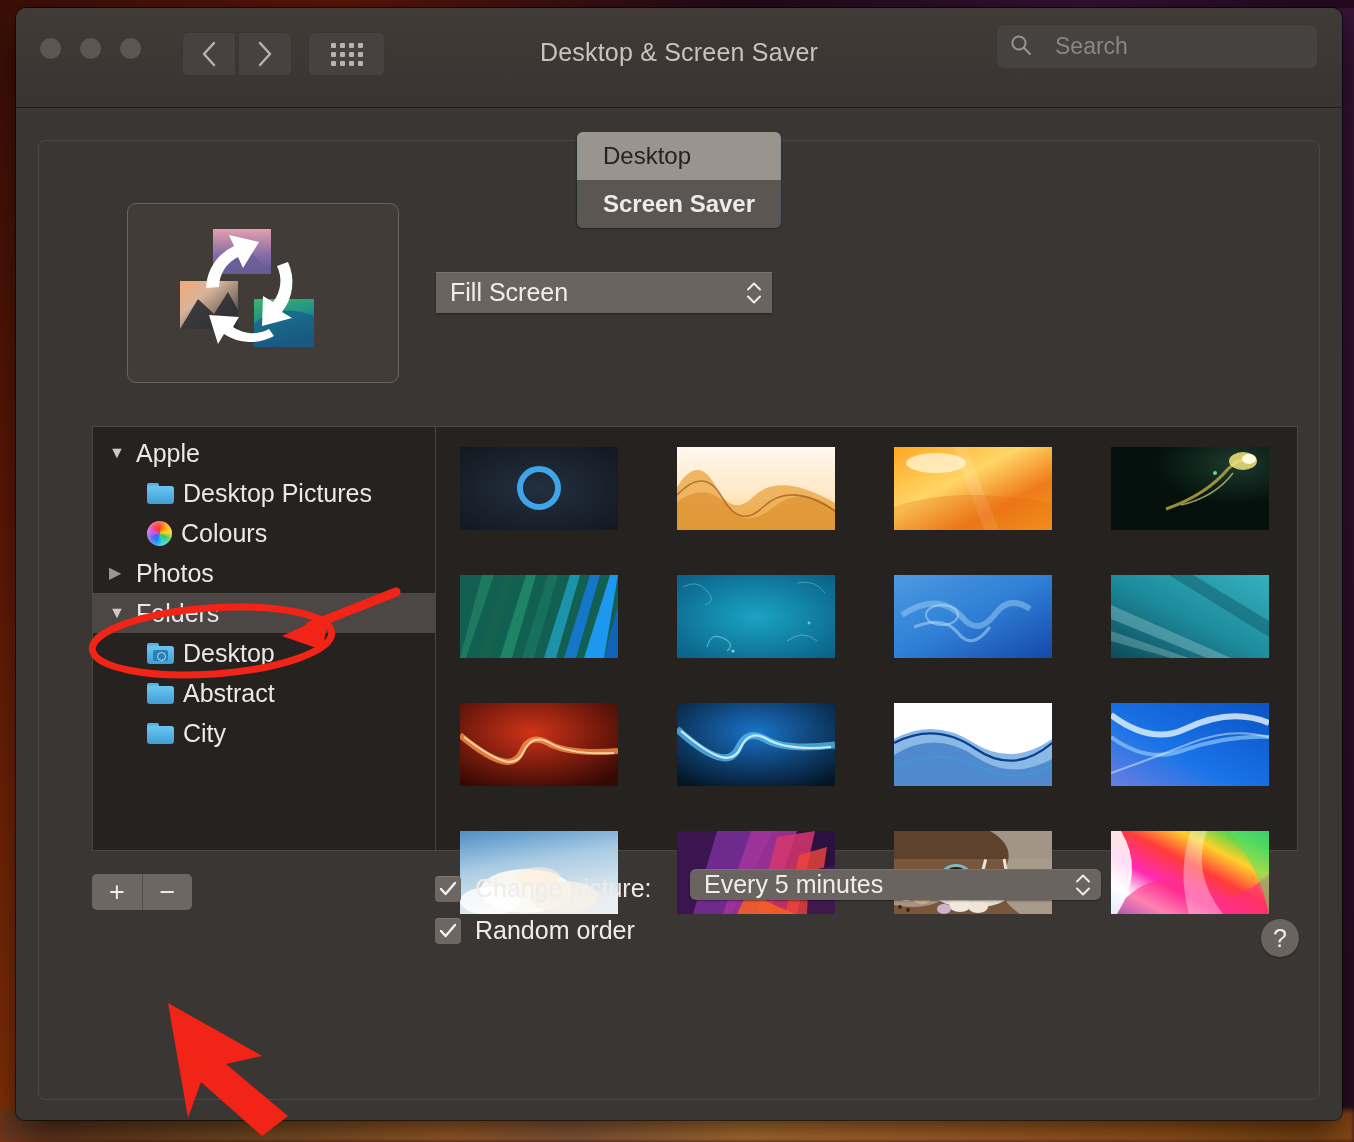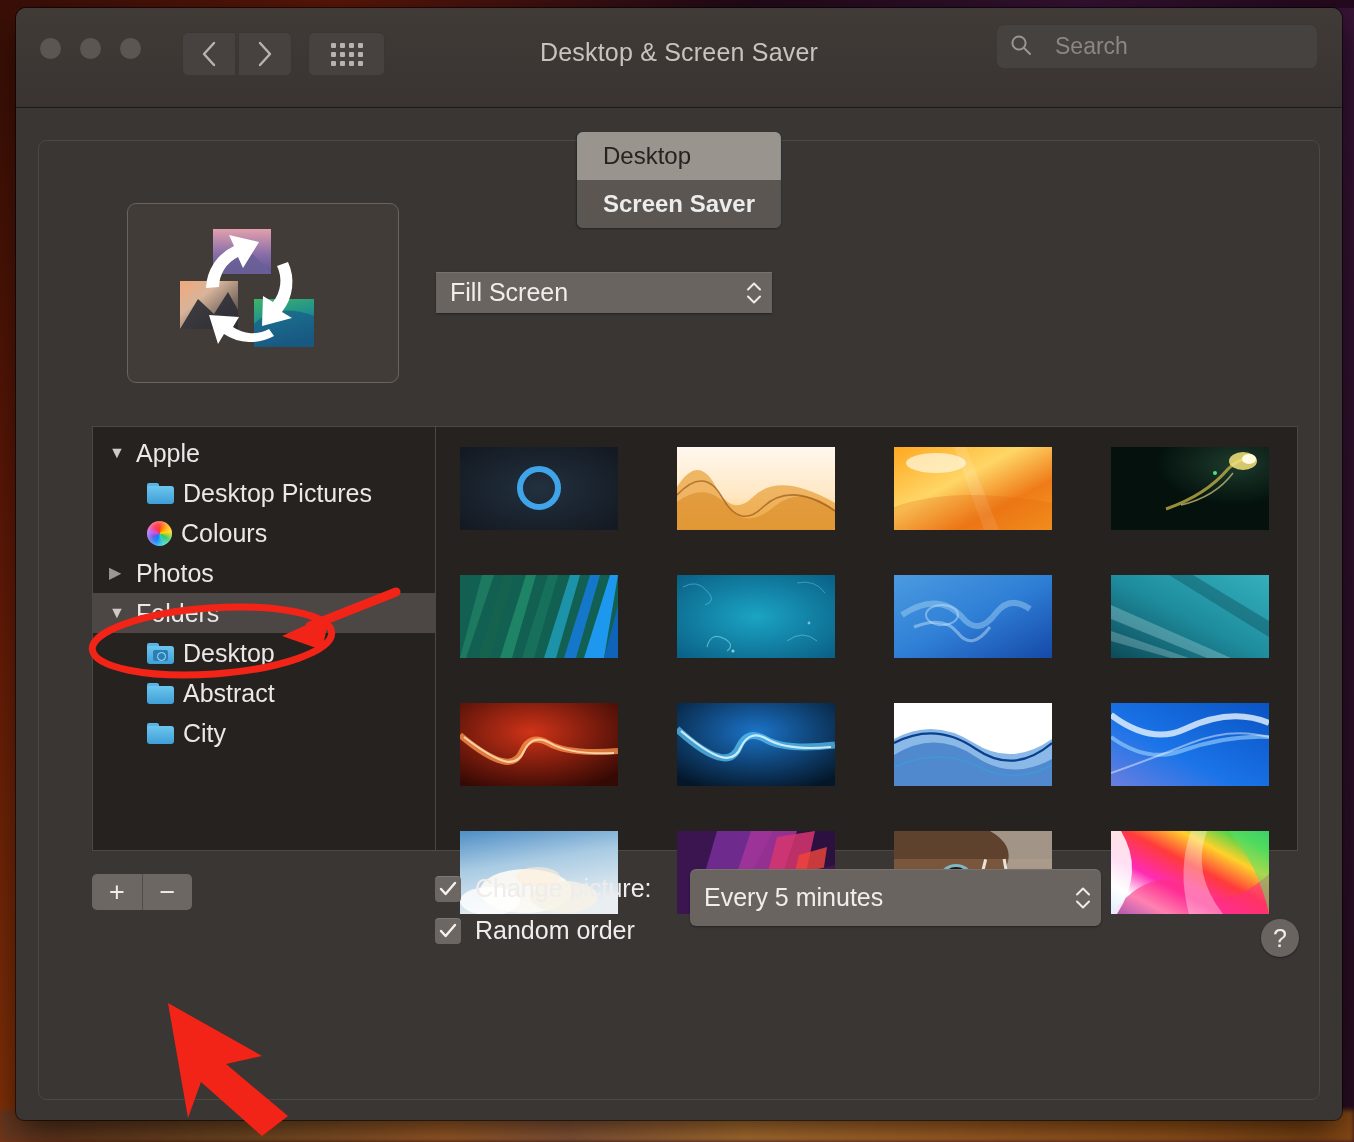--- a/index.html
+++ b/index.html
@@ -175,21 +175,21 @@
 
   .checkrow { position: absolute; display: flex; align-items: center; gap: 14px; }
   .cbox {
     width: 26px; height: 26px; border-radius: 4px; background: #6d6764;
     display: flex; align-items: center; justify-content: center;
     box-shadow: inset 0 1px 0 rgba(255,255,255,.12);
   }
   .cbox svg { display: block; }
   .clabel { font-size: 25px; color: #efeceb; white-space: nowrap; }
   .popup2 {
-    position: absolute; left: 651px; top: 728px; width: 411px; height: 57px;
+    position: absolute; left: 651px; top: 728px; width: 411px; height: 31px;
     border-radius: 6px; background: #6a6460;
     box-shadow: inset 0 1px 0 rgba(255,255,255,.09), 0 1px 2px rgba(0,0,0,.4);
     display: flex; align-items: center; padding: 0 14px;
     color: #f0edeb; font-size: 25px;
   }
   .popup2 .chev {
     position: absolute; right: 10px; top: 50%; transform: translateY(-50%);
     display: flex; flex-direction: column; gap: 3px; color: #efeceb;
   }
   .helpbtn {

